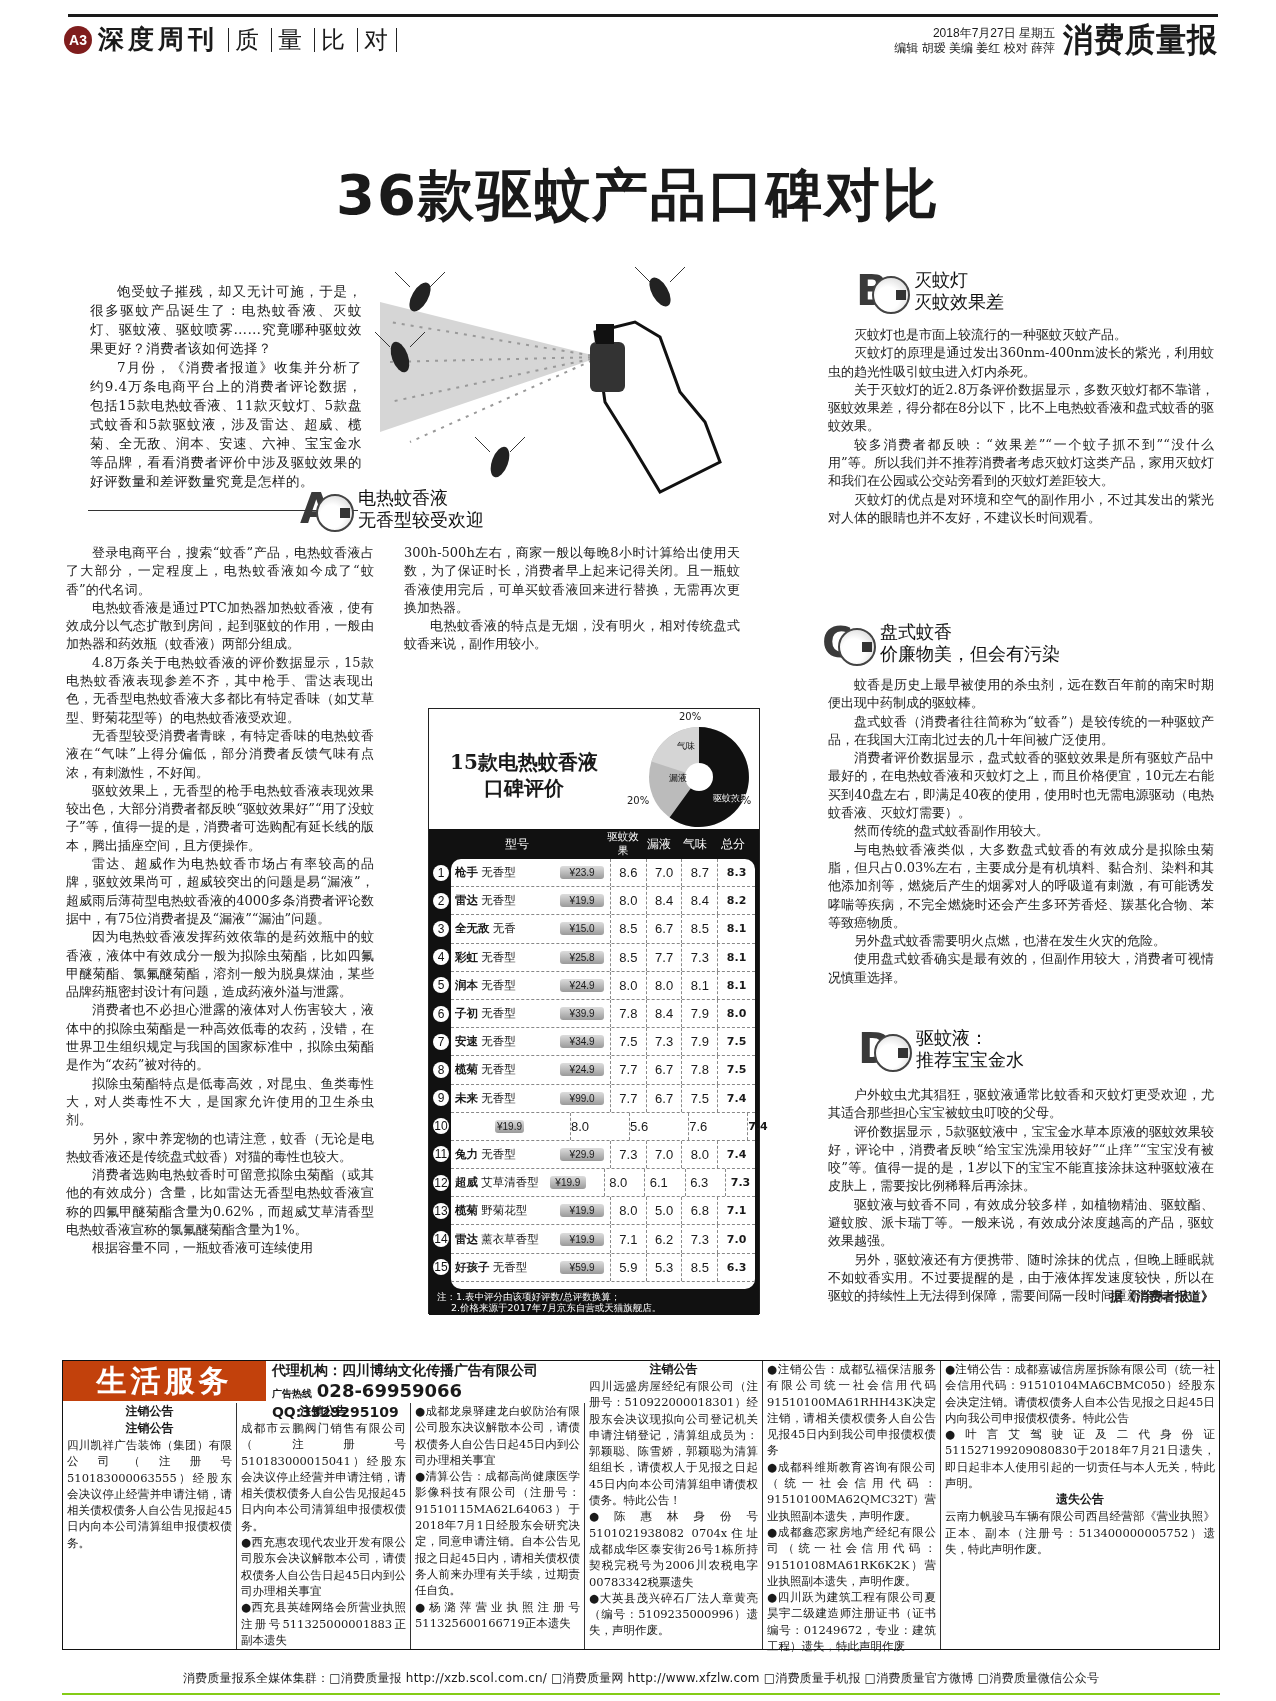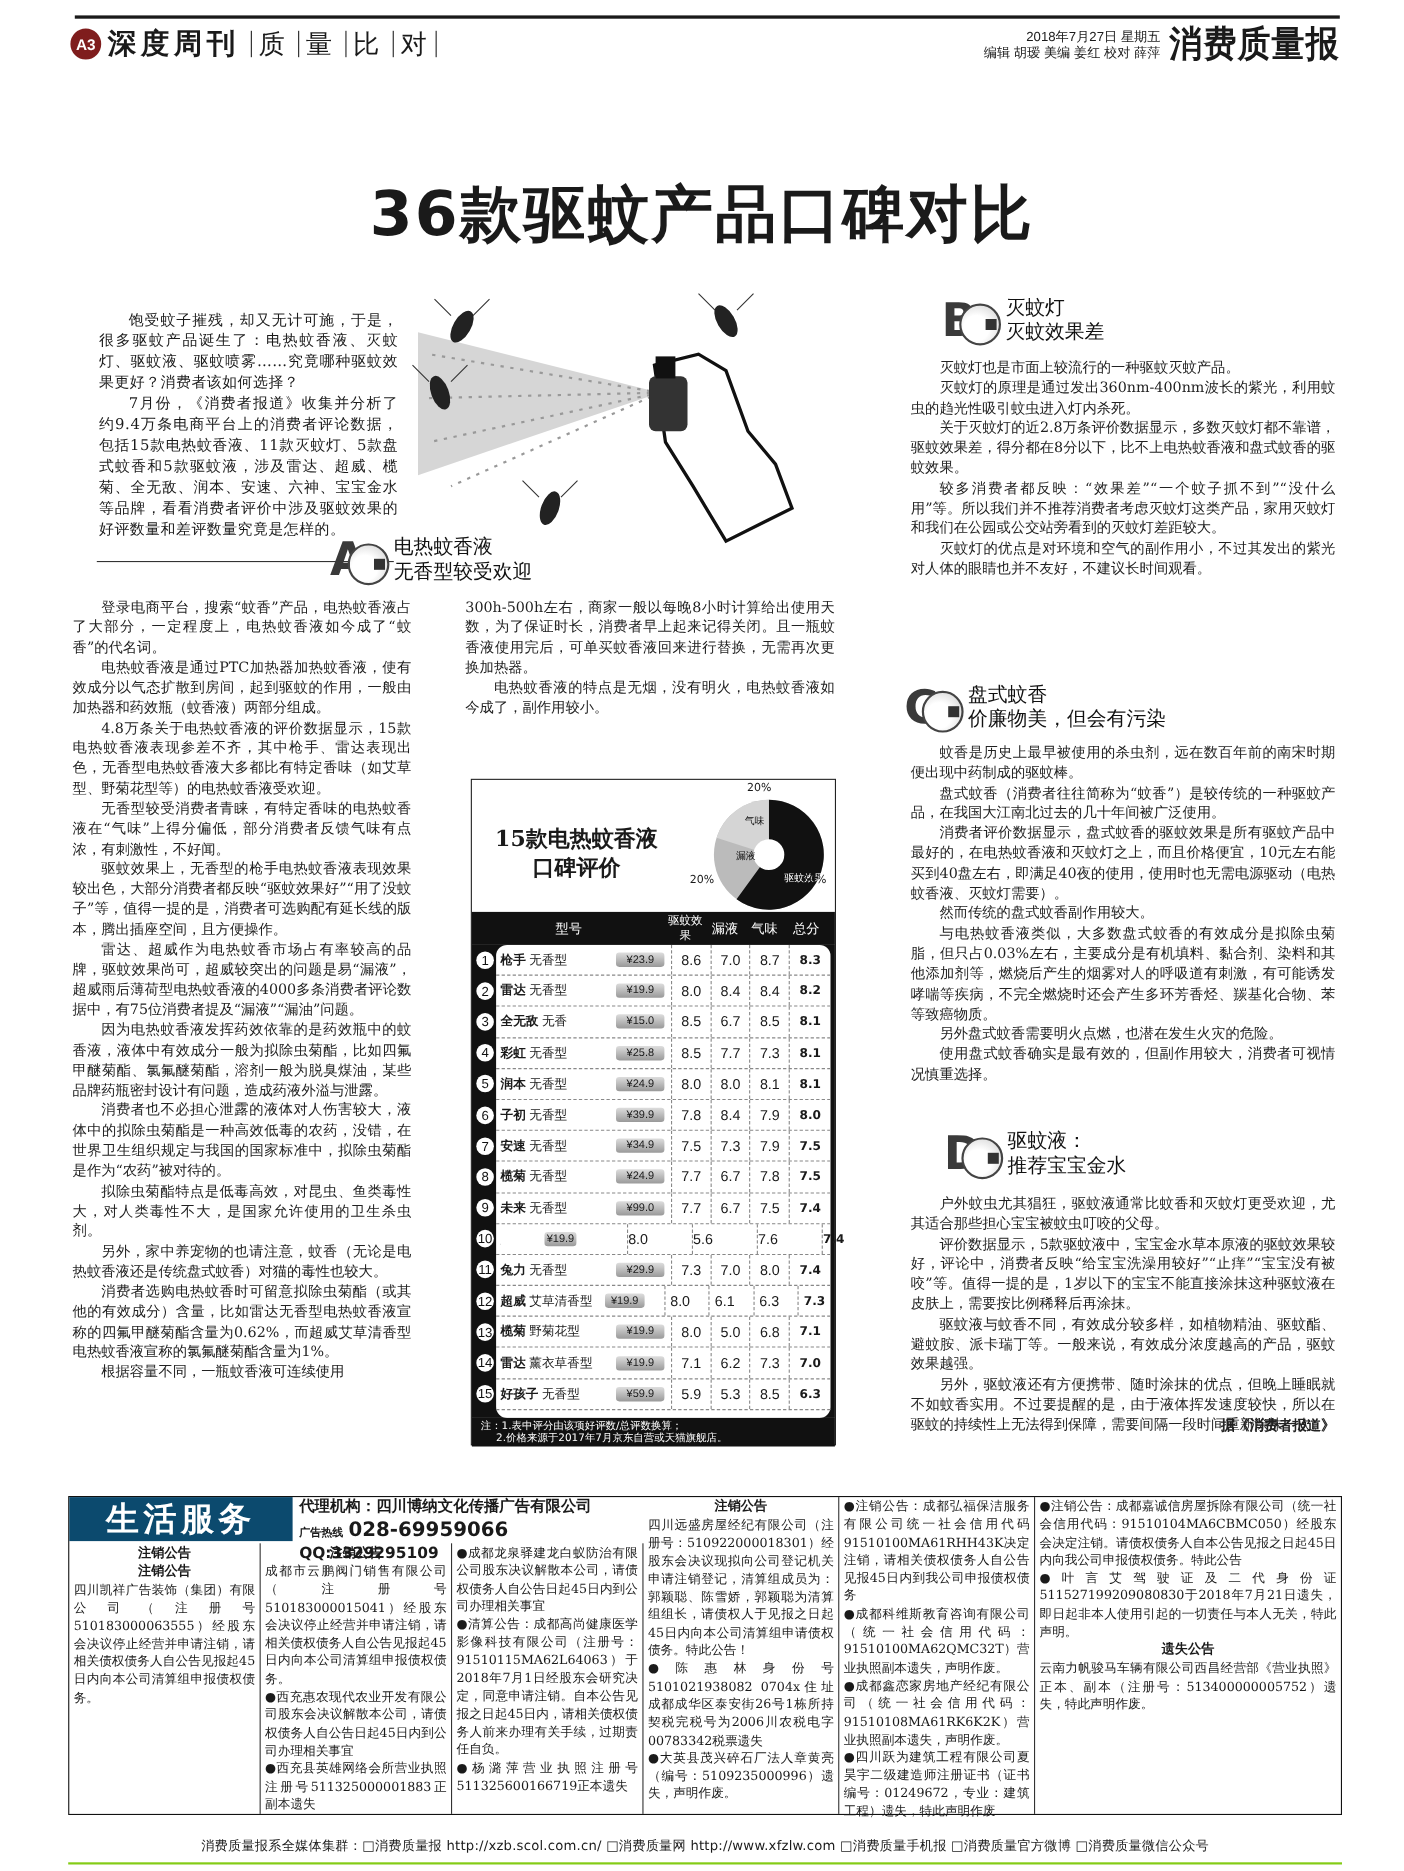--- a/index.html
+++ b/index.html
@@ -38,21 +38,21 @@
 .row .num{position:absolute;left:-18px;width:16px;height:16px;border-radius:50%;background:#fff;color:#111;font:12px "Liberation Sans",sans-serif;text-align:center;line-height:16px}
 .c-model{width:110px;padding-left:4px;font-weight:bold;white-space:nowrap;overflow:hidden;font-size:11.5px}
 .c-model span{font-weight:normal}
 .c-price{width:44px;font-size:10px;background:linear-gradient(#ddd,#999);border-radius:3px;padding:1px 2px;margin-right:6px;text-align:center}
 .c-v{width:36px;text-align:center;border-left:1px dashed #888;height:100%;display:flex;align-items:center;justify-content:center}
 .c-t{width:38px;text-align:center;font-weight:900;border-left:1px dashed #888;height:100%;display:flex;align-items:center;justify-content:center;font-family:"DejaVu Sans",sans-serif;font-size:11px}
 .note{position:absolute;left:0;top:580px;width:330px;height:26px;background:#111;color:#fff;font:9.5px "DejaVu Sans",sans-serif;padding:2px 8px;line-height:11px}
 
 .ads{left:62px;top:1360px;width:1158px;height:290px;border:1.5px solid #111}
 .ads-head{position:absolute;left:0;top:0;width:520px;height:42px;display:flex}
-.ads-logo{width:210px;height:40px;background:#0c4a6e;color:#fff;font:900 30px "DejaVu Sans",sans-serif;display:flex;align-items:center;justify-content:center;letter-spacing:4px}
+.ads-logo{width:210px;height:40px;background:#c2410c;color:#fff;font:900 30px "DejaVu Sans",sans-serif;display:flex;align-items:center;justify-content:center;letter-spacing:4px}
 .ads-agent{padding-left:6px;font:bold 14px "DejaVu Sans",sans-serif;line-height:19px}
 .ads-agent .phone{font:bold 18px "DejaVu Sans",sans-serif}
 .ad-col{position:absolute;font:11.5px "DejaVu Serif",serif;line-height:16.3px;text-align:justify;padding:0 4px;border-right:1px solid #333}
 .ad-col .t{font:bold 12px "DejaVu Sans",sans-serif;text-align:center}
 .footer{left:62px;top:1670px;width:1158px;font:12px "DejaVu Sans",sans-serif;text-align:center;border-bottom:2px solid #84cc16;padding-bottom:6px;letter-spacing:0.2px}
 </style>
 </head>
 <body>
 
 <div class="abs rule-top"></div>
@@ -126,23 +126,23 @@
   <p>驱蚊效果上，无香型的枪手电热蚊香液表现效果较出色，大部分消费者都反映“驱蚊效果好”“用了没蚊子”等，值得一提的是，消费者可选购配有延长线的版本，腾出插座空间，且方便操作。</p>
   <p>雷达、超威作为电热蚊香市场占有率较高的品牌，驱蚊效果尚可，超威较突出的问题是易“漏液”，超威雨后薄荷型电热蚊香液的4000多条消费者评论数据中，有75位消费者提及“漏液”“漏油”问题。</p>
   <p>因为电热蚊香液发挥药效依靠的是药效瓶中的蚊香液，液体中有效成分一般为拟除虫菊酯，比如四氟甲醚菊酯、氯氟醚菊酯，溶剂一般为脱臭煤油，某些品牌药瓶密封设计有问题，造成药液外溢与泄露。</p>
   <p>消费者也不必担心泄露的液体对人伤害较大，液体中的拟除虫菊酯是一种高效低毒的农药，没错，在世界卫生组织规定与我国的国家标准中，拟除虫菊酯是作为“农药”被对待的。</p>
   <p>拟除虫菊酯特点是低毒高效，对昆虫、鱼类毒性大，对人类毒性不大，是国家允许使用的卫生杀虫剂。</p>
   <p>另外，家中养宠物的也请注意，蚊香（无论是电热蚊香液还是传统盘式蚊香）对猫的毒性也较大。</p>
   <p>消费者选购电热蚊香时可留意拟除虫菊酯（或其他的有效成分）含量，比如雷达无香型电热蚊香液宣称的四氟甲醚菊酯含量为0.62%，而超威艾草清香型电热蚊香液宣称的氯氟醚菊酯含量为1%。</p>
   <p>根据容量不同，一瓶蚊香液可连续使用</p>
 </div>
 
-<div class="abs body-text" style="left:423px;top:544px;width:336px">
+<div class="abs body-text" style="left:404px;top:544px;width:336px">
   <p style="text-indent:0">300h-500h左右，商家一般以每晚8小时计算给出使用天数，为了保证时长，消费者早上起来记得关闭。且一瓶蚊香液使用完后，可单买蚊香液回来进行替换，无需再次更换加热器。</p>
-  <p>电热蚊香液的特点是无烟，没有明火，电热蚊香液如今成了，副作用较小。</p>
+  <p>电热蚊香液的特点是无烟，没有明火，相对传统盘式蚊香来说，副作用较小。</p>
 </div>
 
 <div class="abs chart">
   <div class="chart-title">15款电热蚊香液口碑评价</div>
   <svg class="pie" viewBox="0 0 120 120">
     <circle cx="60" cy="60" r="50" fill="#bbb"></circle>
     <path d="M60 10 A50 50 0 1 1 30.6 100.5 L60 60 Z" fill="#111"></path>
     <path d="M60 10 A50 50 0 0 0 12.4 44.5 L60 60 Z" fill="#d5d5d5"></path>
     <circle cx="60" cy="60" r="14" fill="#fff"></circle>
     <text x="74" y="84" font-size="9" fill="#fff" font-family="DejaVu Serif">驱蚊效果</text>

